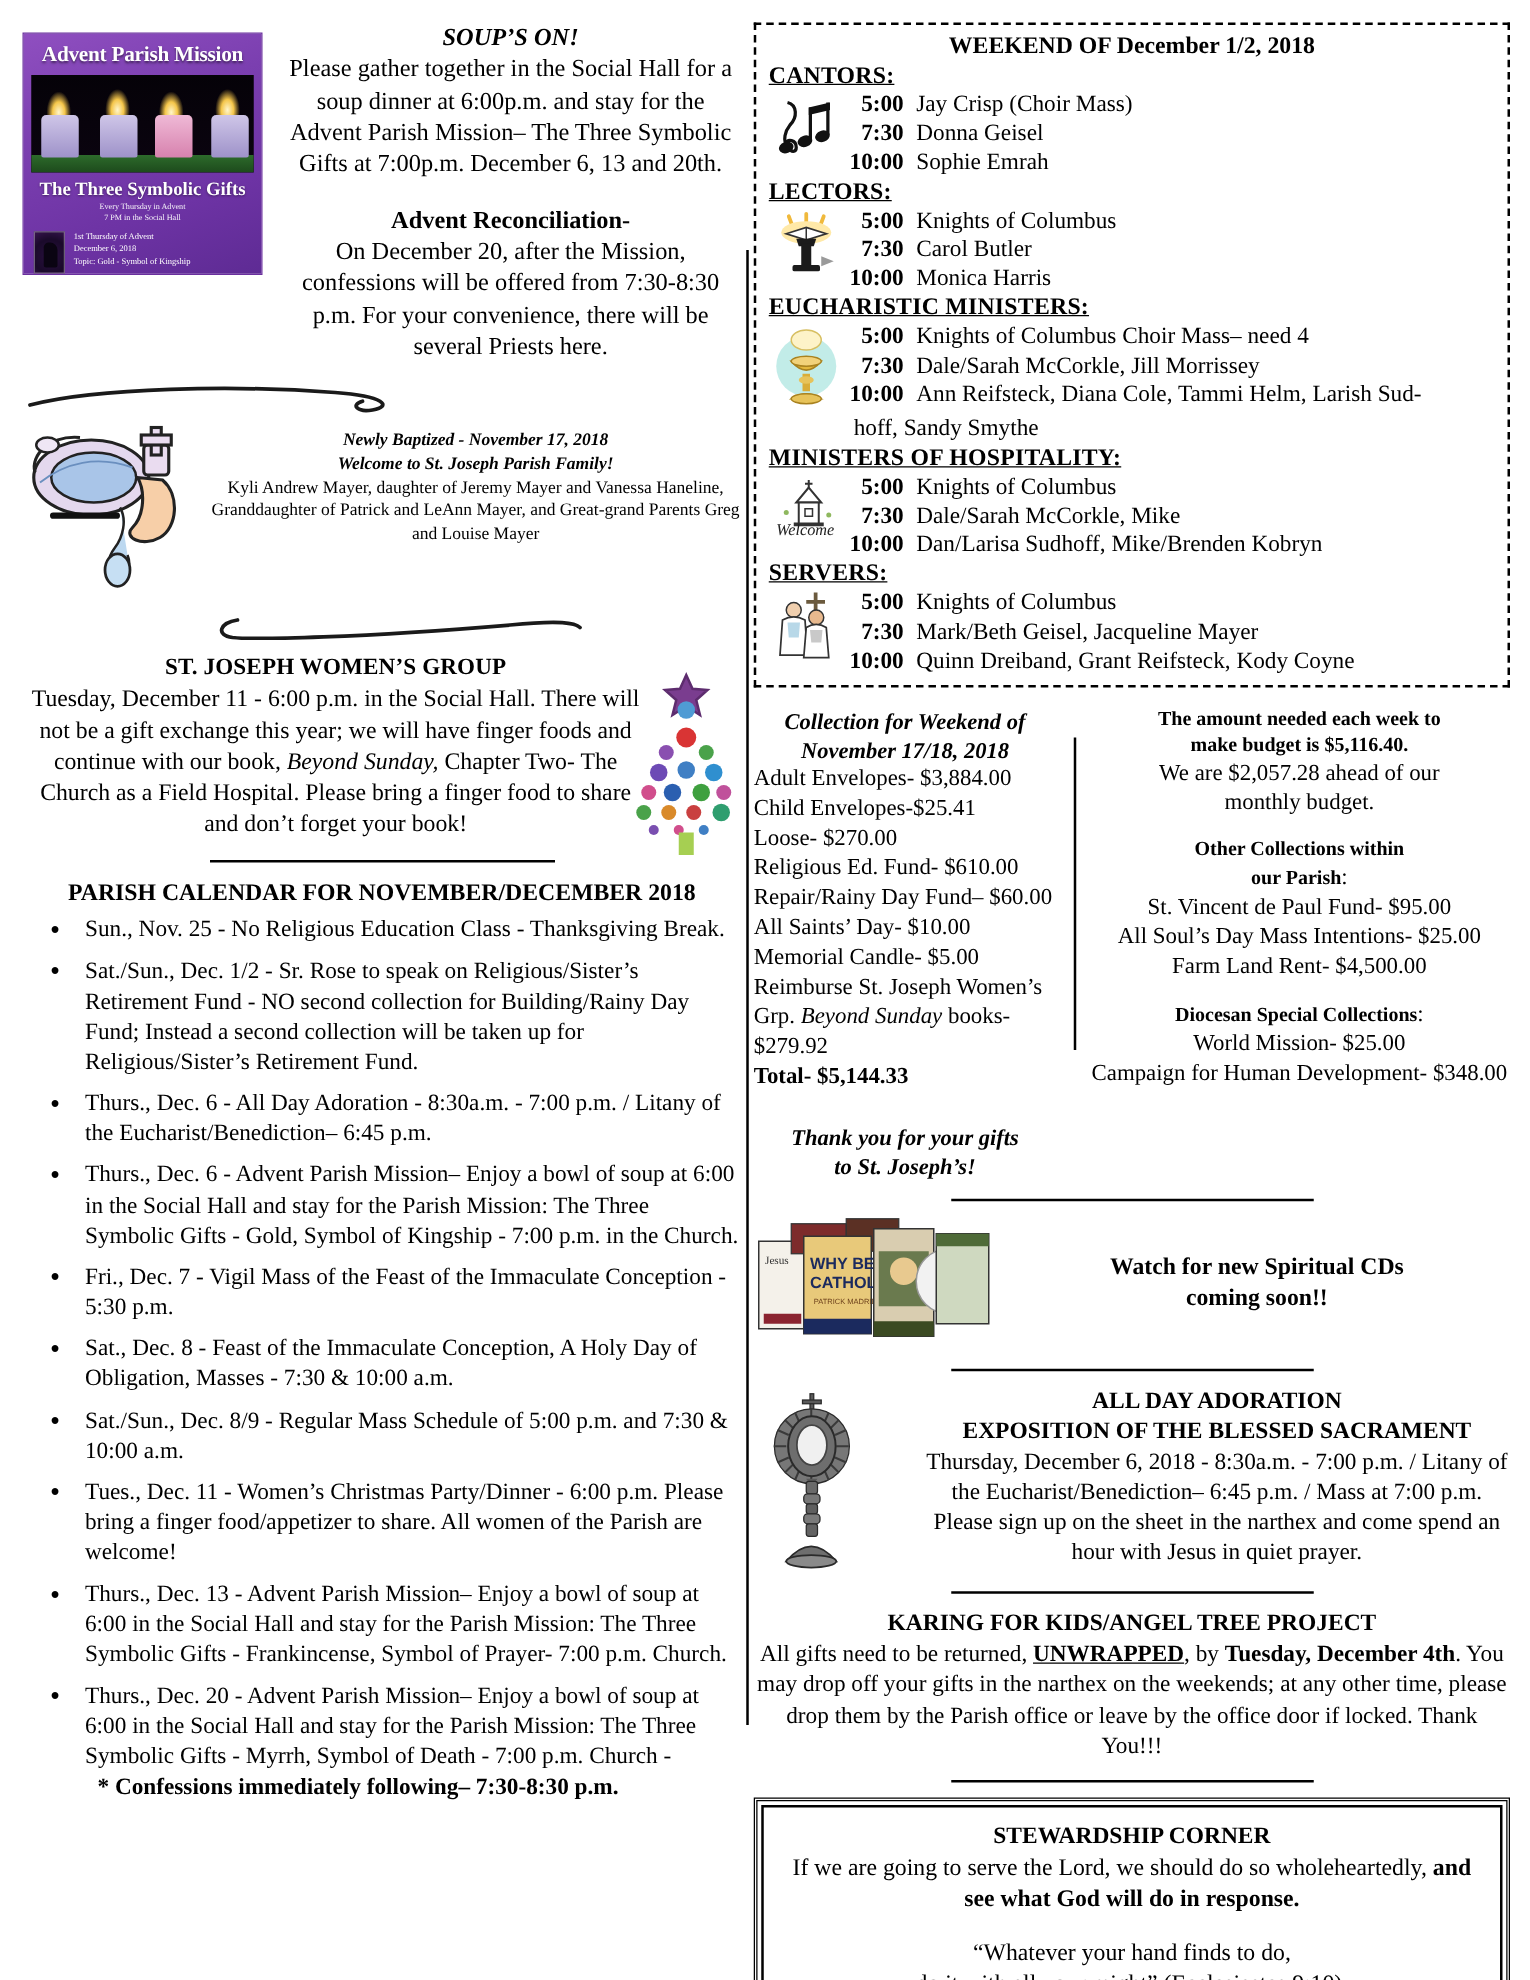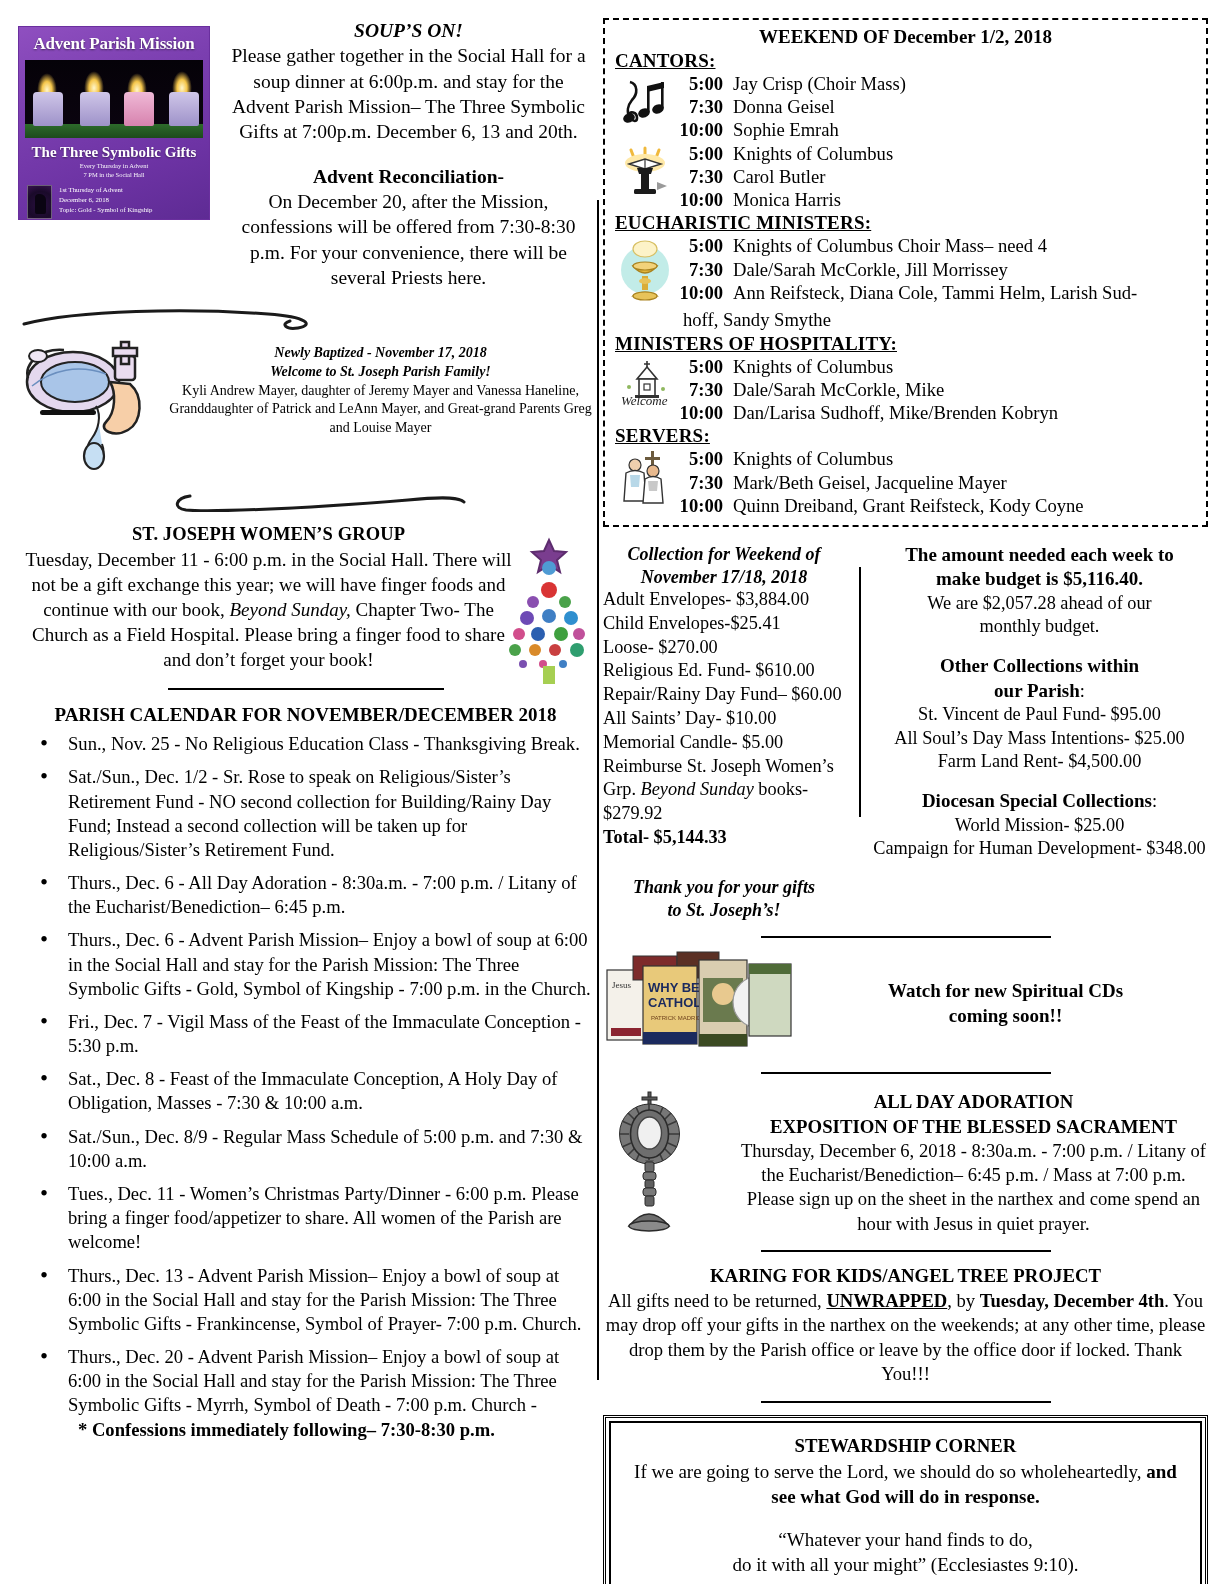--- a/index.html
+++ b/index.html
@@ -130,33 +130,33 @@
 
   
   .collections { display:flex; margin-top:16px; position:relative; }
   .coll-left  { width:252px; flex:0 0 252px; padding-right:10px; }
   .coll-right { flex:1; padding-left:16px; text-align:center; }
   .coll-sep { position:absolute; left:256px; top:24px; width:2px; height:250px; background:#000; }
   .coll-head { text-align:center; font-weight:bold; font-style:italic; font-size:18px; line-height:1.25; }
   .coll-line { font-size:18.3px; line-height:1.30; }
   .coll-total { font-size:18.3px; font-weight:bold; line-height:1.30; }
   .thanks { text-align:center; font-weight:bold; font-style:italic; font-size:18px; line-height:1.28; margin-top:26px; }
-  .cr-b { font-weight:bold; font-size:19px; line-height:1.28; }
+  .cr-b { font-weight:bold; font-size:16px; line-height:1.28; }
   .cr-n { font-size:18.3px; line-height:1.28; }
   .sp10 { height:16px; }
 
   .rule-med { width:290px; height:2px; background:#000; margin:14px auto 12px auto; }
 
   
   .cds { display:flex; align-items:center; }
   .cd-art { width:200px; flex:0 0 200px; height:108px; position:relative; }
   .cd-text { flex:1; text-align:center; font-weight:bold; font-size:19px; line-height:1.3; }
 
   
-  .ador { display:flex; align-items:flex-end; margin-top:4px;gap:40px; }
+  .ador { display:flex; align-items:flex-start; margin-top:4px;gap:40px; }
   .mons { width:96px; flex:0 0 96px; height:150px; position:relative; }
   .ador-text { flex:1; text-align:center; font-size:18.6px; line-height:1.30; }
   .ador-h { font-weight:bold; font-size:18.8px; }
 
   
   .karing { text-align:center; font-size:18.6px; line-height:1.32; }
   .karing-h { font-weight:bold; font-size:18.8px; }
 
   
   .steward {
@@ -340,20 +340,21 @@
         <div class="mrow">
           <div class="mtime">7:30</div>
           <div class="mname">Donna Geisel</div>
         </div>
         <div class="mrow">
           <div class="mtime">10:00</div>
           <div class="mname">Sophie Emrah</div>
         </div>
       </div>
 
+      <div class="mhead">LECTORS:</div>
       <div class="mgroup">
         <svg class="micon" viewBox="0 0 56 56">
           <path d="M14 6 l3 8 M28 4 l0 9 M42 6 l-3 8" stroke="#f0b93c" stroke-width="3" stroke-linecap="round"></path>
           <ellipse cx="28" cy="19" rx="20" ry="9" fill="#ffe9a8"></ellipse>
           <path d="M12 20 l16 -5 16 5 -16 5 z" fill="#fff" stroke="#333" stroke-width="1.4"></path>
           <path d="M28 15 v10" stroke="#333" stroke-width="1.2"></path>
           <path d="M20 24 l16 0 -2 6 -12 0 z" fill="#1b1b1b"></path>
           <rect x="24" y="28" width="8" height="18" fill="#1b1b1b"></rect>
           <rect x="17" y="45" width="22" height="5" rx="1.5" fill="#1b1b1b"></rect>
           <path d="M40 38 l10 4 -10 4 z" fill="#9a9a9a"></path>

